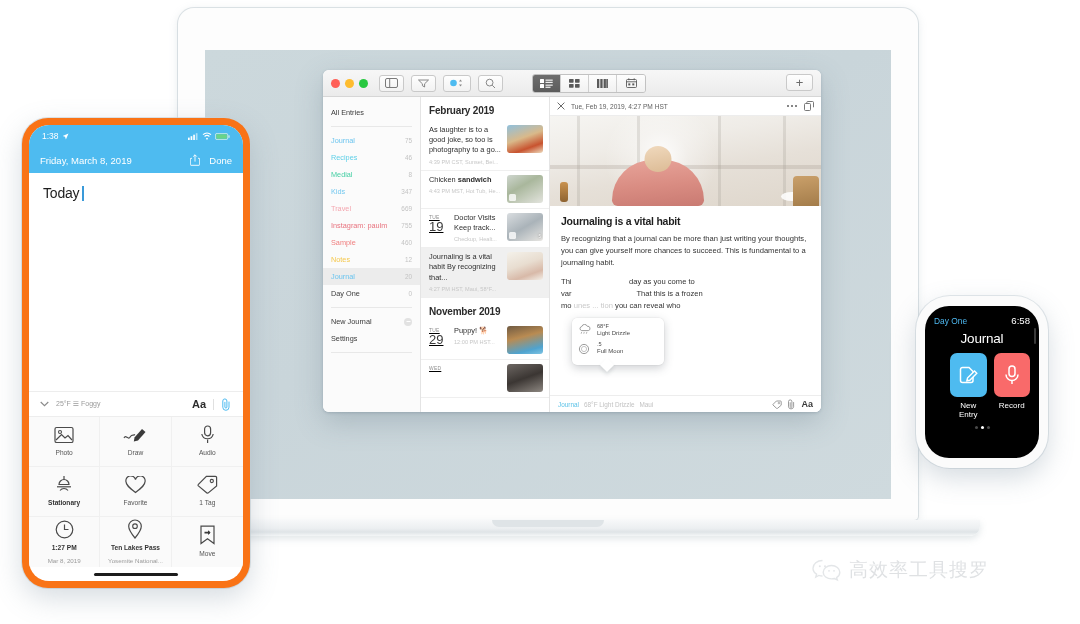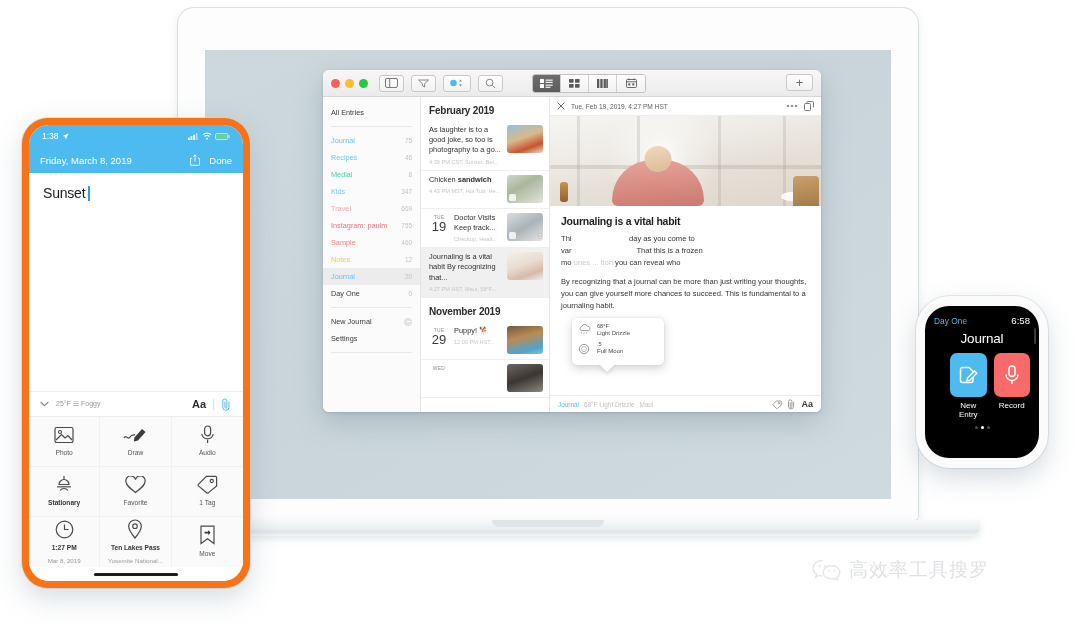--- a/index.html
+++ b/index.html
@@ -111,21 +111,21 @@
   }
   .entry.sel{background:#f0f0f0;justify-content:center;}
   .entry .etxt{flex:1;min-width:0;}
   .entry .etitle{
     font-size:7.4px;color:#2e2e2e;line-height:1.38;
     display:-webkit-box;-webkit-line-clamp:3;-webkit-box-orient:vertical;overflow:hidden;
   }
   .entry .etitle b{font-weight:bold;}
   .entry .emeta{font-size:5.6px;color:#c7c7c7;margin-top:3px;
     white-space:nowrap;overflow:hidden;text-overflow:ellipsis;}
-  .datecol{width:20px;flex:0 0 20px;text-align:center;padding-top:2px;}
+  .datecol{width:20px;flex:0 0 20px;text-align:left;padding-top:2px;text-decoration:underline;}
   .datecol .dow{font-size:4.9px;color:#8d8d8d;letter-spacing:.3px;}
   .datecol .dnum{font-size:13px;color:#3a3a3a;line-height:1.05;}
   .thumb{
     width:36px;height:28px;border-radius:3px;flex:0 0 36px;overflow:hidden;position:relative;
   }
   .thumb.t1{background:linear-gradient(150deg,#cfd6cf 0%,#a9b79c 40%,#e3e4de 100%);}
   .thumb.t2{background:linear-gradient(160deg,#8fc0dd 0%,#d9b98a 45%,#c8532f 75%,#eddcbe 100%);}
   .thumb.t3{background:linear-gradient(150deg,#d9dde0 0%,#aab3b9 50%,#e8e6e2 100%);}
   .thumb.t4{background:linear-gradient(160deg,#f4f1ea 0%,#e8ddd0 45%,#d8b9a8 75%,#f3efe8 100%);}
   .thumb.t5{background:linear-gradient(165deg,#6f5a42 0%,#b98b52 40%,#4fa3cf 80%,#7fc4e3 100%);}
@@ -550,32 +550,32 @@
             <div class="rail"></div>
             <div class="figure"></div>
             <div class="head"></div>
             <div class="bottle"></div>
             <div class="cup"></div>
             <div class="chair"></div>
           </div>
 
           <div class="article">
             <div class="art-title">Journaling is a vital habit</div>
+            <p class="art-p">By recognizing that a journal can be more than just writing your thoughts, you can give yourself more chances to succeed. This is fundamental to a journaling habit.</p>
             <p class="art-p">
               <span>Thi</span>
               <span style="opacity:0">xxxxxxxxxxxxxx</span>
               <span> day as you come to</span><br>
               <span>var</span>
               <span style="opacity:0">xxxxxxxxxxxxxxxx</span>
               <span> That this is a frozen</span><br>
               <span>mo</span>
               <span style="opacity:.28">unes ... tion</span>
               <span> you can reveal who</span>
             </p>
-            <p class="art-p">By recognizing that a journal can be more than just writing your thoughts, you can give yourself more chances to succeed. This is fundamental to a journaling habit.</p>
 
             <div class="popover">
               <div class="pop-row">
                 <span>
                   <svg width="14" height="12" viewBox="0 0 14 12">
                     <path d="M3.6 6.6 A2.1 2.1 0 0 1 3.8 2.5 A2.9 2.9 0 0 1 9.3 2.3 A2.1 2.1 0 0 1 10.3 6.6 Z" fill="none" stroke="#8a8a8a" stroke-width=".85"></path>
                     <line x1="3.6" y1="8.2" x2="3.2" y2="9.6" stroke="#8a8a8a" stroke-width=".8"></line>
                     <line x1="6.2" y1="8.2" x2="5.8" y2="9.6" stroke="#8a8a8a" stroke-width=".8"></line>
                     <line x1="8.8" y1="8.2" x2="8.4" y2="9.6" stroke="#8a8a8a" stroke-width=".8"></line>
                   </svg>
@@ -672,21 +672,21 @@
               <line x1="5" y1="0.8" x2="5" y2="7.6" stroke="#fff" stroke-width=".9"></line>
               <path d="M3.2 2.6 L5 0.8 L6.8 2.6" fill="none" stroke="#fff" stroke-width=".9"></path>
             </svg>
           </span>
           <span>Done</span>
         </span>
       </div>
 
       <div class="ios-editor">
         <div class="ios-today">
-          <span>Sunset</span>
+          <span>Today</span>
           <span class="ios-caret"></span>
         </div>
       </div>
 
       <div class="ios-weatherbar">
         <span>
           <svg width="9" height="6" viewBox="0 0 9 6">
               <path d="M.7 1 L4.5 4.7 L8.3 1" fill="none" stroke="#8a8a8a" stroke-width="1.1"></path>
             </svg>
         </span>

